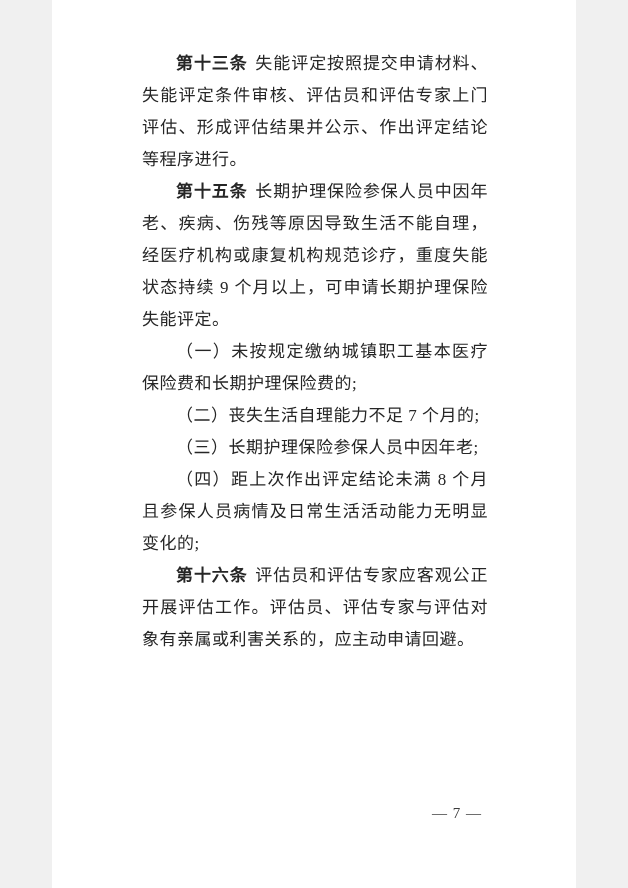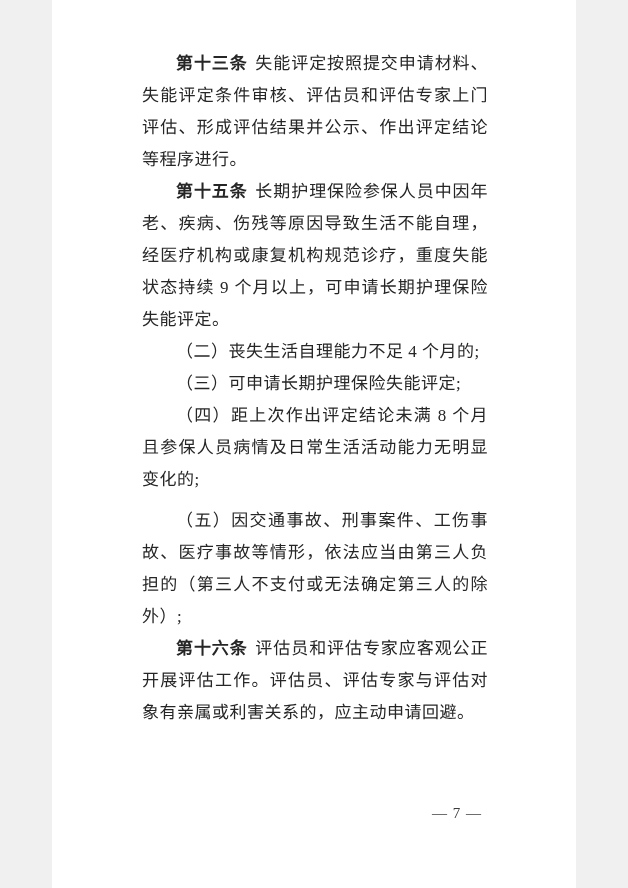--- a/index.html
+++ b/index.html
@@ -50,28 +50,28 @@
 
 <div class="page">
 
   <div>
 
     <p class="para"><span class="article-heading">第十三条</span><span>失能评定按照提交申请材料、失能评定条件审核、评估员和评估专家上门评估、形成评估结果并公示、作出评定结论等程序进行。</span></p>
 
     <p class="para"><span class="article-heading">第十五条</span><span>长期护理保险参保人员中因年老、疾病、伤残等原因导致生活不能自理，经医疗机构或康复机构规范诊疗，重度失能状态持续 9 个月以上，可申请长期护理保险失能评定。</span></p>
 
 
+    <p class="para">（一）未按规定缴纳城镇职工基本医疗保险费和长期护理保险费的;</p>
 
-    <p class="para">（二）丧失生活自理能力不足 4 个月的;</p>
+    <p class="para">（二）丧失生活自理能力不足 7 个月的;</p>
 
-    <p class="para">（三）可申请长期护理保险失能评定;</p>
+    <p class="para">（三）长期护理保险参保人员中因年老;</p>
 
     <p class="para">（四）距上次作出评定结论未满 8 个月且参保人员病情及日常生活活动能力无明显变化的;</p>
 
-    <p class="para gap-before">（五）因交通事故、刑事案件、工伤事故、医疗事故等情形，依法应当由第三人负担的（第三人不支付或无法确定第三人的除外）;</p>
 
 
     <p class="para"><span class="article-heading">第十六条</span><span>评估员和评估专家应客观公正开展评估工作。评估员、评估专家与评估对象有亲属或利害关系的，应主动申请回避。</span></p>
 
   </div>
 
   <div class="page-footer"><span>— 7 —</span></div>
 
 </div>
 

